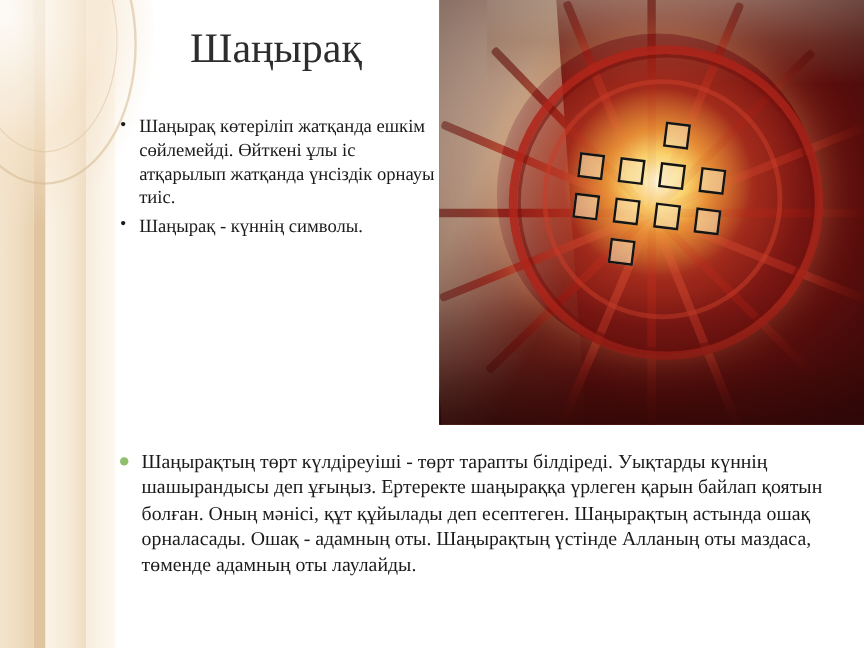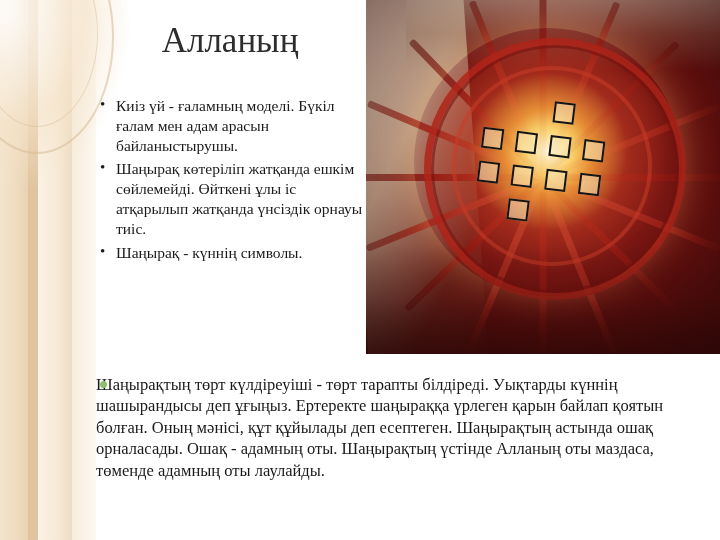--- a/index.html
+++ b/index.html
@@ -115,20 +115,21 @@
   }
 
   
   .para-wrap {
     position: absolute;
     left: 96px; top: 374px;
     width: 604px;
   }
   .para {
     position: relative;
+    padding-left: 22px;
     font-size: 16.5px;
     line-height: 1.30;
     color: #1a1a1a;
     text-align: left;
     font-family: "Liberation Serif", serif;
   }
   .para::before {
     content: "";
     position: absolute;
     left: 4px;
@@ -235,25 +236,24 @@
   <div class="left-band">
     <div class="band-col-a"></div>
     <div class="band-col-b"></div>
     <div class="band-col-c"></div>
     <div class="band-col-d"></div>
     <div class="band-swoosh"></div>
     <div class="band-swoosh2"></div>
     <div class="band-swoosh3"></div>
   </div>
 
-  <div class="title">Алланың</div>
+  <div class="title">Шаңырақ</div>
 
   <div class="bullets">
     <ul>
-      <li>Киіз үй - ғаламның моделі. Бүкіл ғалам мен адам арасын байланыстырушы.</li>
       <li>Шаңырақ көтеріліп жатқанда ешкім сөйлемейді. Өйткені ұлы іс атқарылып жатқанда үнсіздік орнауы тиіс.</li>
       <li>Шаңырақ - күннің символы.</li>
     </ul>
   </div>
 
   <div class="para-wrap">
     <div class="para">Шаңырақтың төрт күлдіреуіші - төрт тарапты білдіреді. Уықтарды күннің шашырандысы деп ұғыңыз. Ертеректе шаңыраққа үрлеген қарын байлап қоятын болған. Оның мәнісі, құт құйылады деп есептеген. Шаңырақтың астында ошақ орналасады. Ошақ - адамның оты. Шаңырақтың үстінде Алланың оты маздаса, төменде адамның оты лаулайды.</div>
   </div>
 
   <div class="photo">

